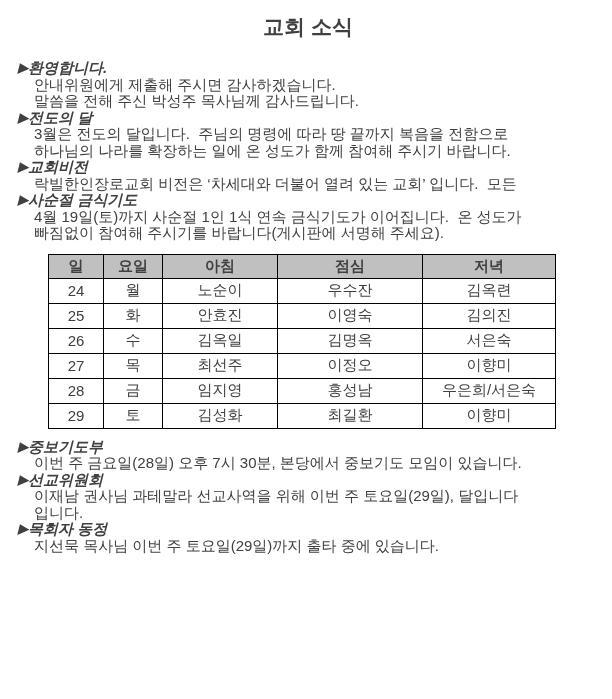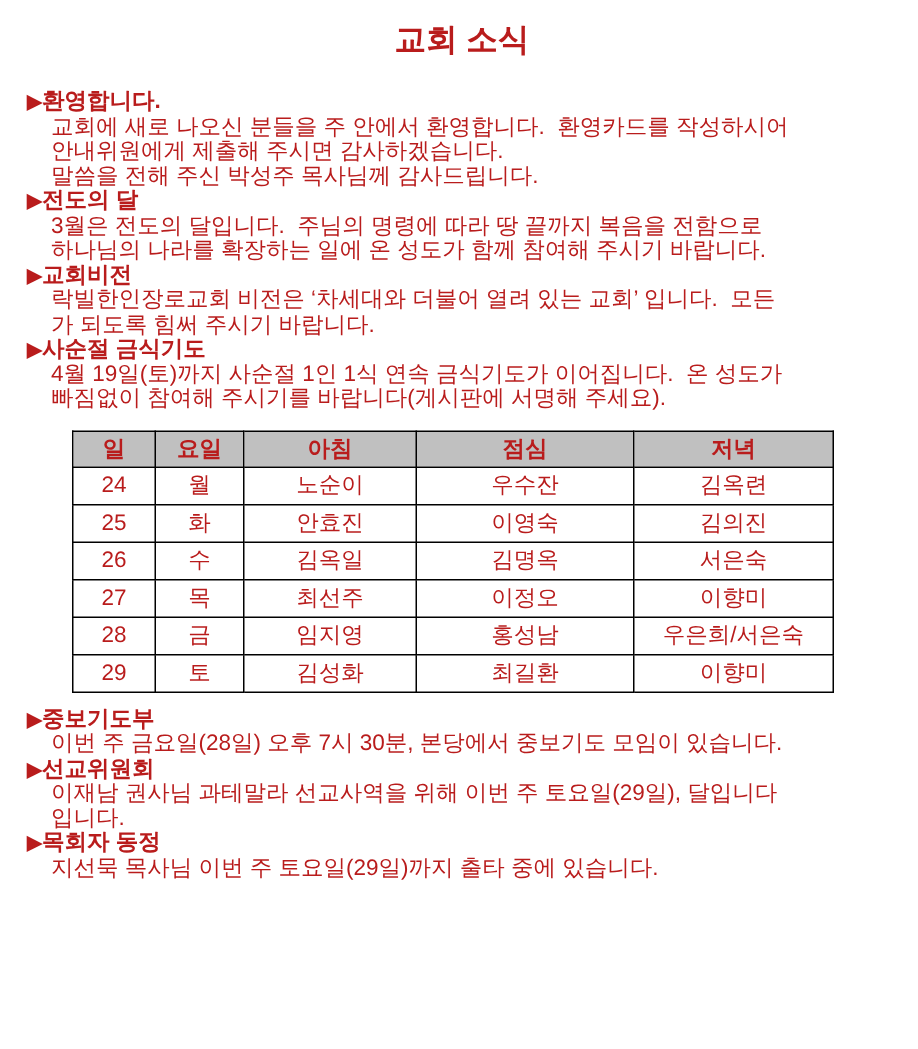--- a/index.html
+++ b/index.html
@@ -2,38 +2,39 @@
 <html><head>
 <meta charset="utf-8">
 <style>
   html, body { margin: 0; padding: 0; background: #ffffff; }
   .page {
     position: relative;
     width: 612px;
     height: 699px;
     box-sizing: border-box;
     background: #ffffff;
-    color: #b91c1c;
+    color: #404040;
     font-family: "Liberation Sans", sans-serif;
     padding: 10px 14px 0 18px;
     overflow: hidden;
   }
   .title {
     margin: 4px 0 20px 0;
     text-align: center;
     font-size: 21px;
     font-weight: bold;
     line-height: 26px;
   }
   .section { margin: 0; }
   .sec-head {
     font-size: 15px;
     font-weight: bold;
     line-height: 16.5px;
     white-space: pre-wrap;
+    font-style: italic;
   }
   .marker {
     display: inline-block;
     font-size: 13px;
     vertical-align: top;
     line-height: 16.5px;
   }
   .sec-line {
     padding-left: 16px;
     font-size: 15px;
@@ -64,38 +65,36 @@
 </style>
 </head>
 <body>
 
 <div class="page">
 
   <h1 class="title">교회 소식</h1>
 
   <div class="section">
     <div class="sec-head"><span class="marker">▶</span><span>환영합니다.</span></div>
-    <div class="sec-line">교회에 새로 나오신 분들을 주 안에서 환영합니다.  환영카드를 작성하시어</div>
     <div class="sec-line">안내위원에게 제출해 주시면 감사하겠습니다.</div>
   </div>
 
   <div class="section">
     <div class="sec-line">말씀을 전해 주신 박성주 목사님께 감사드립니다.</div>
   </div>
 
   <div class="section">
     <div class="sec-head"><span class="marker">▶</span><span>전도의 달</span></div>
     <div class="sec-line">3월은 전도의 달입니다.  주님의 명령에 따라 땅 끝까지 복음을 전함으로</div>
     <div class="sec-line">하나님의 나라를 확장하는 일에 온 성도가 함께 참여해 주시기 바랍니다.</div>
   </div>
 
   <div class="section">
     <div class="sec-head"><span class="marker">▶</span><span>교회비전</span></div>
     <div class="sec-line"><span>락빌한인장로교회 비전은 </span><span class="bold">‘차세대와 더불어 열려 있는 교회’</span><span> 입니다.  모든</span></div>
-    <div class="sec-line">가 되도록 힘써 주시기 바랍니다.</div>
   </div>
 
   <div class="section">
     <div class="sec-head"><span class="marker">▶</span><span>사순절 금식기도</span></div>
     <div class="sec-line">4월 19일(토)까지 사순절 1인 1식 연속 금식기도가 이어집니다.  온 성도가</div>
     <div class="sec-line">빠짐없이 참여해 주시기를 바랍니다(게시판에 서명해 주세요).</div>
   </div>
 
   <table class="fast-table">
     <colgroup>

